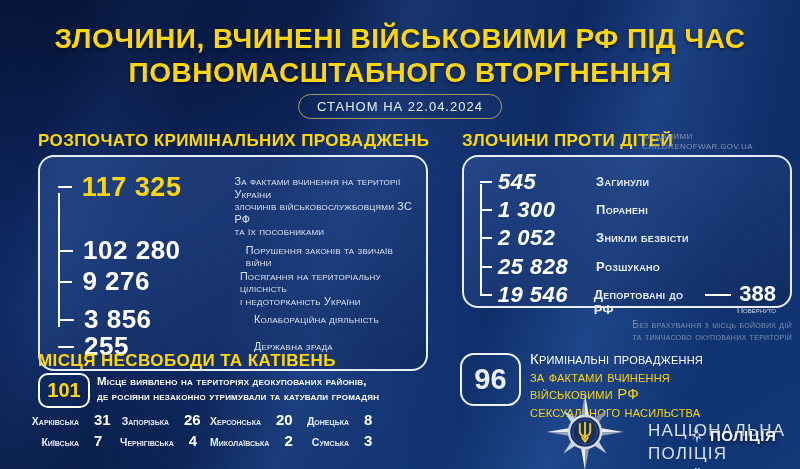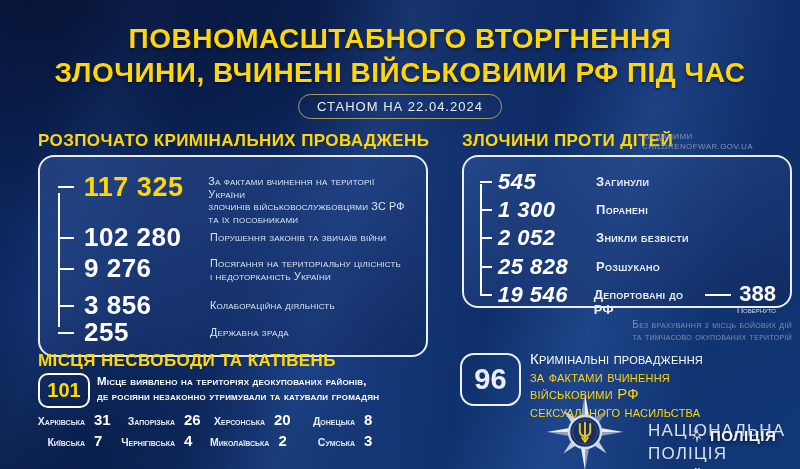--- a/index.html
+++ b/index.html
@@ -36,21 +36,21 @@
   #cp-box{left:38px;top:155px;width:390px;min-height:178px;padding:16px 14px 10px 16px;}
   #cc-box{left:462px;top:155px;width:330px;height:153px;padding:12px 14px 0 14px;}
   .vline{position:absolute;border-left:2px solid #fff;}
   #cp-line{left:18px;top:36px;height:134px;}
   #cc-line{left:16px;top:27px;height:112px;}
 
   .crow{display:flex;align-items:flex-start;}
   .crow .tick{width:16px;border-top:2px solid #fff;margin:0 10px 0 2px;}
   .crow .val{width:126px;color:#fff;font-weight:bold;letter-spacing:0.5px;}
   .crow.hl .val{color:#ffd60a;}
-  .crow .lbl{color:#dce5f5;font-size:10.8px;line-height:12.5px;letter-spacing:0.2px;}
+  .crow .lbl{color:#dce5f5;font-size:10.8px;line-height:12.5px;letter-spacing:0.2px;margin-left:44px;}
   .crow.r0{min-height:50px;} .crow.r0 .val{font-size:27px;line-height:28px;} .crow.r0 .tick{margin-top:13px;} .crow.r0 .lbl{margin-top:2px;}
   .crow.r1{min-height:31px;} .crow.r2{min-height:37px;} .crow.r3{min-height:27px;} .crow.r4{min-height:24px;}
   .crow.r1 .val,.crow.r2 .val,.crow.r3 .val,.crow.r4 .val{font-size:26px;line-height:25px;}
   .crow.r1 .tick,.crow.r2 .tick,.crow.r3 .tick,.crow.r4 .tick{margin-top:12px;}
   .crow.r1 .lbl,.crow.r3 .lbl,.crow.r4 .lbl{margin-top:6px;}
   .crow.r2 .lbl{margin-top:1px;}
 
   .krow{display:flex;align-items:flex-start;min-height:28.2px;}
   .krow .tick{width:12px;border-top:2px solid #fff;margin:12px 6px 0 2px;}
   .krow .val{width:98px;font-size:22px;font-style:italic;font-weight:bold;line-height:25px;letter-spacing:0.5px;}
@@ -66,21 +66,21 @@
 
   #dp-heading{left:38px;top:351px;}
   .count-badge{position:absolute;border:2.5px solid #fff;border-radius:10px;
     display:flex;align-items:center;justify-content:center;font-weight:bold;}
   #dp-badge{left:38px;top:373px;width:48px;height:31px;color:#ffd60a;font-size:20px;text-align:center;}
   #dp-desc{position:absolute;left:97px;top:374px;font-size:11.5px;line-height:15px;
     font-weight:bold;color:#fff;letter-spacing:0.2px;}
 
   #regions{position:absolute;left:30px;top:411px;width:360px;display:grid;
     grid-template-columns:repeat(4,90px);row-gap:4px;}
-  .region{display:grid;grid-template-columns:1fr 26px;gap:9px;align-items:baseline;}
+  .region{display:grid;grid-template-columns:1fr 26px;gap:15px;align-items:baseline;}
   .region .rname{text-align:right;font-size:10.5px;font-weight:bold;color:#e6ecf8;}
   .region .rval{text-align:left;font-size:15px;font-weight:bold;color:#fff;}
 
   #sv-badge{left:460px;top:353px;width:57px;height:49px;border-radius:14px;
     border-color:#eef2fa;color:#e9eef9;font-size:29px;}
   #sv-text{position:absolute;left:530px;top:350px;font-size:15px;line-height:17.5px;font-weight:normal;letter-spacing:0.2px;}
   #sv-title{color:#fff;}
   #sv-rest{color:#ffd60a;}
 
   #police-logo{position:absolute;left:545px;top:392px;width:80px;height:80px;}
@@ -89,22 +89,22 @@
   #police-watermark{position:absolute;left:688px;top:426px;display:flex;align-items:center;gap:4px;
     text-shadow:0 1px 4px rgba(8,16,44,0.95);}
   #police-watermark .wm-text{font-size:15px;font-weight:bold;color:#f2f5fb;letter-spacing:0.5px;}
 </style>
 </head>
 <body>
 
 <div id="root">
 
   <div id="title">
+    <div>ЗЛОЧИНИ, ВЧИНЕНІ ВІЙСЬКОВИМИ РФ ПІД ЧАС</div>
     <div>ПОВНОМАСШТАБНОГО ВТОРГНЕННЯ</div>
-    <div>ЗЛОЧИНИ, ВЧИНЕНІ ВІЙСЬКОВИМИ РФ ПІД ЧАС</div>
   </div>
 
   <div id="date-pill">СТАНОМ НА 22.04.2024</div>
 
   <div id="cp-heading" class="sec-heading">РОЗПОЧАТО КРИМІНАЛЬНИХ ПРОВАДЖЕНЬ</div>
 
   <div id="cp-box" class="stat-box">
     <div id="cp-line" class="vline"></div>
     <div id="cp-rows">
         <div class="crow r0 hl">

